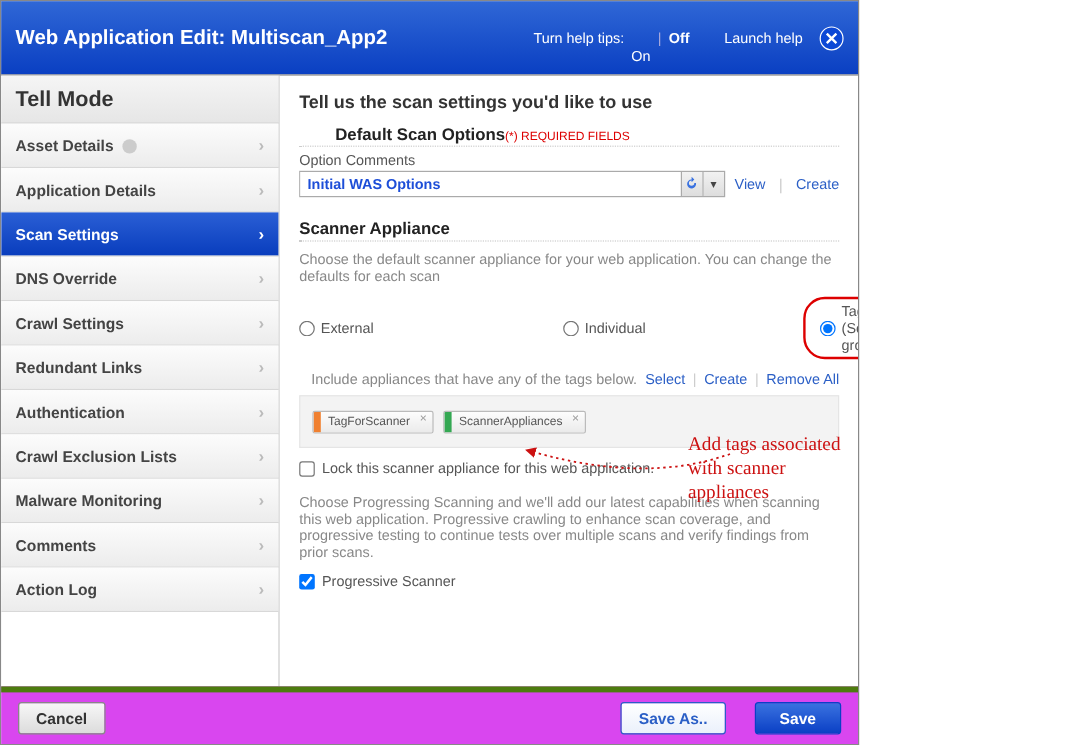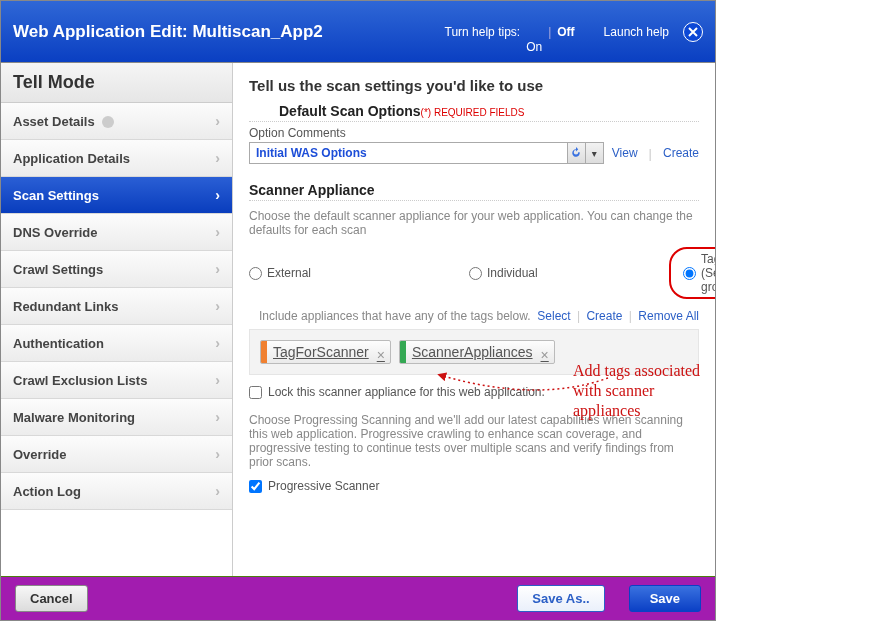--- a/index.html
+++ b/index.html
@@ -209,28 +209,27 @@
     padding: 10px;
     display: flex;
     gap: 8px;
     align-items: center;
     min-height: 44px;
     position: relative;
     margin-bottom: 10px;
   }
   .tag-chip {
     display: inline-flex;
-    align-items: flex-end;
+    align-items: flex-start;
     border: 1px solid #bbb;
     background: linear-gradient(to bottom, #fdfdfd, #eaeaea);
-    font-size: 14px;
+    font-size: 10px;
     color: #555;
     border-radius: 2px;
     overflow: hidden;
-    text-decoration: underline;
   }
   .tag-chip .tag-color {
     width: 6px;
     align-self: stretch;
   }
   .tag-chip .tag-text { padding: 3px 6px; }
   .tag-chip .tag-x {
     padding: 0 5px 0 2px;
     color: #999;
     cursor: pointer;
@@ -249,26 +248,26 @@
   }
   .chk-row {
     display: flex;
     align-items: center;
     gap: 6px;
     font-size: 12px;
     color: #555;
     margin: 6px 0 14px 0;
   }
   .footer {
-    border-top: 1px solid #4d7c0f;
+    border-top: 5px solid #4d7c0f;
     padding: 8px 14px;
     display: flex;
     align-items: center;
     justify-content: space-between;
-    background: #a21caf;
+    background: #d946ef;
   }
   .btn {
     padding: 5px 14px;
     border: 1px solid #888;
     border-radius: 3px;
     font-size: 13px;
     font-weight: bold;
     cursor: pointer;
   }
   .btn-default {
@@ -346,21 +345,21 @@
       </div>
       <div class="sb-item">
         <span>Crawl Exclusion Lists</span>
         <span class="chev">›</span>
       </div>
       <div class="sb-item">
         <span>Malware Monitoring</span>
         <span class="chev">›</span>
       </div>
       <div class="sb-item">
-        <span>Override</span>
+        <span>Comments</span>
         <span class="chev">›</span>
       </div>
       <div class="sb-item">
         <span>Action Log</span>
         <span class="chev">›</span>
       </div>
     </div>
 
     <div class="main" style="position:relative;">
       <h1>Tell us the scan settings you'd like to use</h1>

